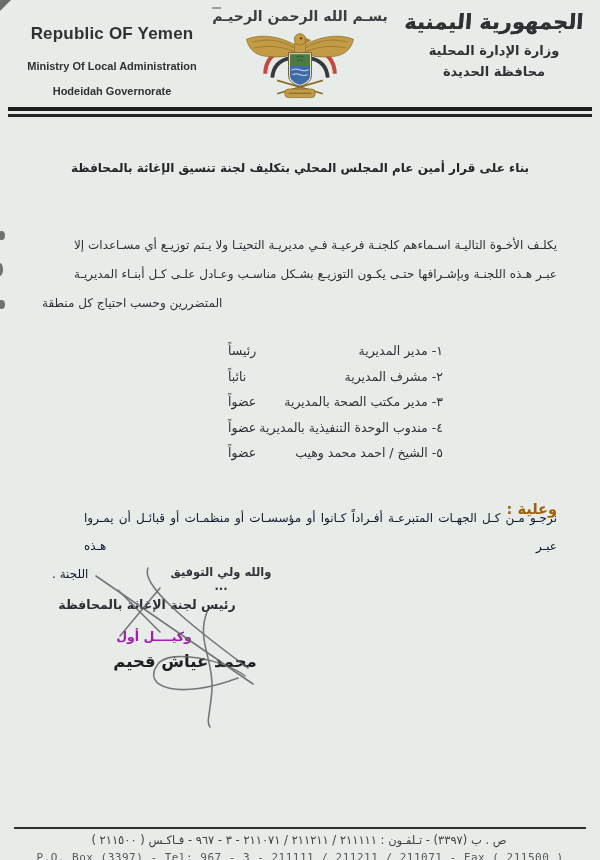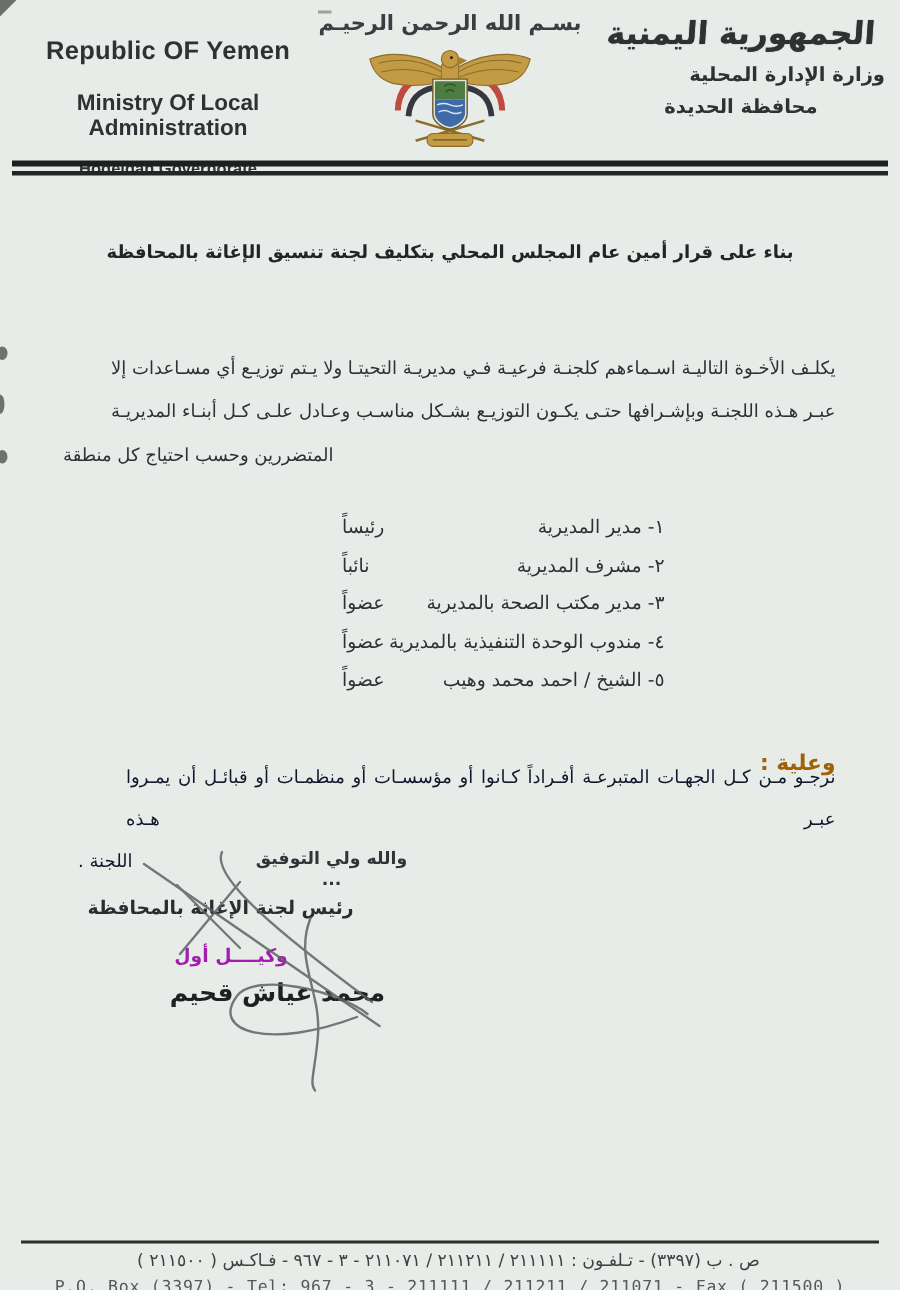--- a/index.html
+++ b/index.html
@@ -14,29 +14,29 @@
     border-top:11px solid #41463f;border-right:11px solid transparent;opacity:.75;}
   .edge-blob{position:absolute;background:#2e332f;border-radius:50%;opacity:.65;}
   .b1{left:-2px;top:231px;width:7px;height:9px;}
   .b2{left:-3px;top:263px;width:6px;height:13px;}
   .b3{left:-2px;top:300px;width:7px;height:9px;}
   .top-dash{position:absolute;left:212px;top:7px;width:9px;height:2px;background:#6a6f6c;opacity:.6;}
   
   .hdr-en{position:absolute;left:12px;top:24px;width:200px;text-align:center;
     color:#2f3134;font-family:"Liberation Sans","DejaVu Sans",sans-serif;}
   .hdr-en .l1{font-size:17px;font-weight:bold;letter-spacing:.2px;}
-  .hdr-en .l2{font-size:15px;font-weight:bold;margin-top:16px;}
+  .hdr-en .l2{font-size:11px;font-weight:bold;margin-top:16px;}
   .hdr-en .l3{font-size:11px;font-weight:bold;margin-top:13px;}
   .bismillah{position:absolute;left:205px;top:8px;width:190px;text-align:center;
     font-size:14px;font-weight:bold;color:#3a3d42;direction:rtl;}
   .emblem{position:absolute;left:240px;top:26px;width:120px;height:84px;}
   .hdr-ar{position:absolute;left:398px;top:10px;width:192px;text-align:center;direction:rtl;color:#2f3134;}
   .hdr-ar .country{font-size:21px;font-weight:bold;letter-spacing:1px;
     text-shadow:0 0 .6px #2f3134;transform:skewX(-4deg);}
-  .hdr-ar .ministry{font-size:13px;font-weight:bold;margin-top:9px;text-align:right;}
+  .hdr-ar .ministry{font-size:13px;font-weight:bold;margin-top:9px;}
   .hdr-ar .gov{font-size:13px;font-weight:bold;margin-top:6px;}
   
   .rule-double{position:absolute;left:8px;right:8px;top:107px;height:3px;
     border-top:4px solid #1e201f;border-bottom:3px solid #242625;}
   
   .doc-title{position:absolute;left:28px;right:28px;top:161px;text-align:center;direction:rtl;
     font-size:12px;font-weight:bold;color:#242428;letter-spacing:.2px;}
   
   .par1{position:absolute;left:42px;right:43px;top:231px;direction:rtl;
     font-size:12px;line-height:29px;color:#2f3036;}

